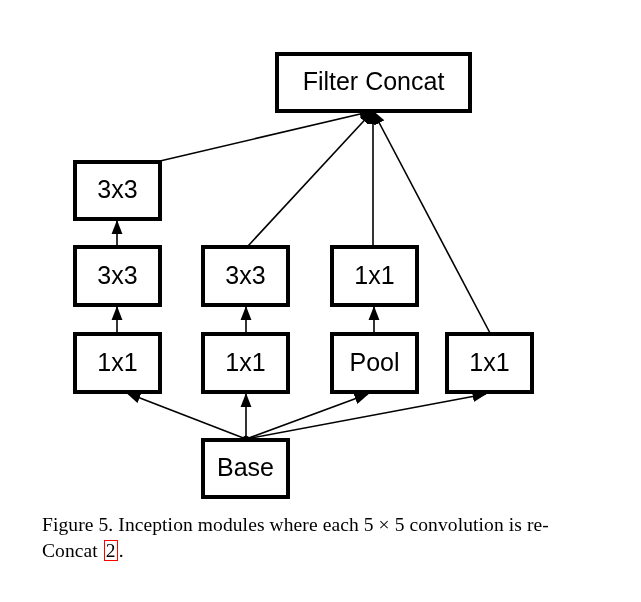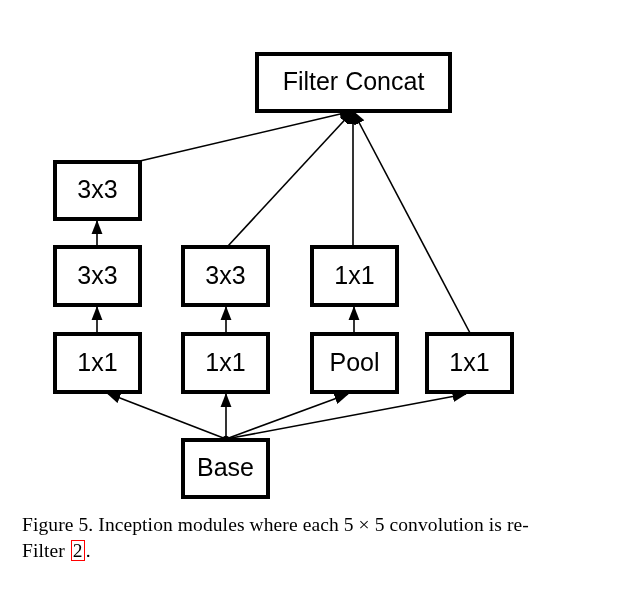--- a/index.html
+++ b/index.html
@@ -14,20 +14,21 @@
     position: relative;
     overflow: hidden;
     font-family: "Liberation Sans", sans-serif;
     color: #000000;
   }
 
   #figure-root {
     position: relative;
     width: 568px;
     height: 602px;
+    margin-left: 20px;
   }
 
   #diagram-svg {
     position: absolute;
     left: 0;
     top: 0;
     width: 641px;
     height: 510px;
     display: block;
   }
@@ -157,17 +158,17 @@
           <text class="node-label" x="225.5" y="469.5">Base</text>
         </g>
       </g>
   </svg>
 
   <div id="caption">
     <div class="cap-line">
       <span>Figure 5. Inception modules where each 5 × 5 convolution is re-</span>
     </div>
     <div class="cap-line">
-      <span>Filter </span><a class="ref-link" href="#">2</a><span>.</span>
+      <span>Concat </span><a class="ref-link" href="#">2</a><span>.</span>
     </div>
   </div>
 
 </div>
 
 </body></html>

